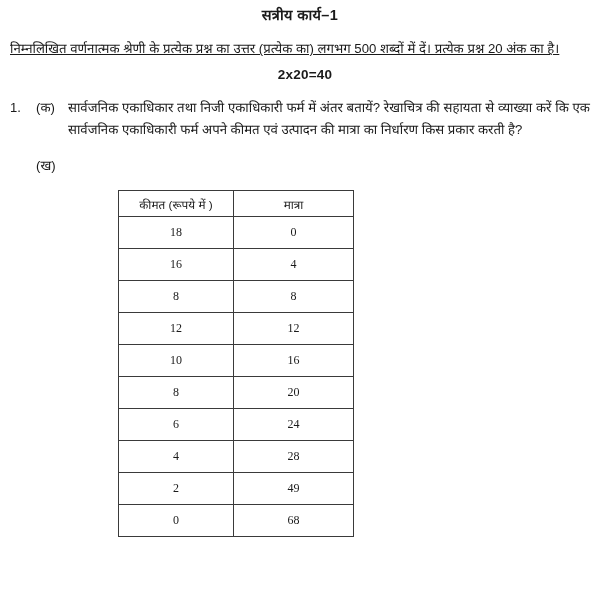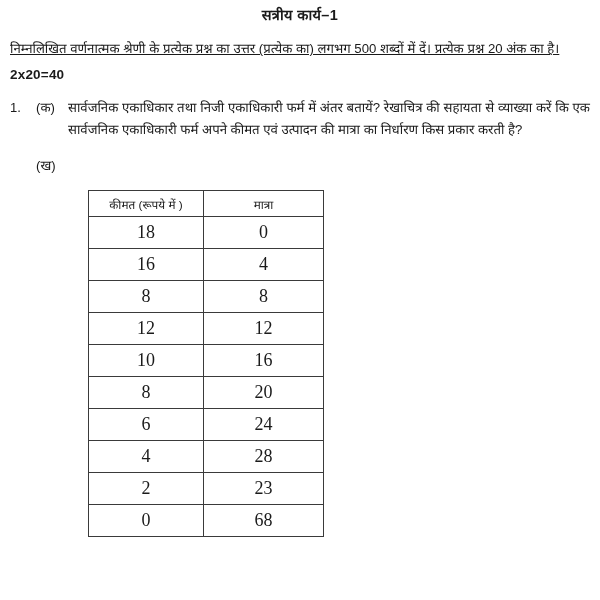--- a/index.html
+++ b/index.html
@@ -42,20 +42,21 @@
     text-justify: inter-word;
     text-decoration: underline;
   }
 
   .marks-line {
     margin: 7px 0 0 10px;
     font-weight: bold;
     font-size: 13.5px;
     line-height: 18px;
     letter-spacing: 0.2px;
+    text-align: center;
   }
 
   
   .question {
     position: relative;
     margin-top: 13px;
     min-height: 20px;
   }
 
   .q-number {
@@ -85,21 +86,21 @@
     text-justify: inter-word;
   }
 
   .question.sub-b {
     margin-top: 15px;
   }
 
   
   .table-wrap {
     margin-top: 15px;
-    padding-left: 88px;
+    padding-left: 118px;
   }
 
   table.demand-table {
     border-collapse: collapse;
     width: 235px;
     table-layout: fixed;
   }
 
   table.demand-table th,
   table.demand-table td {
@@ -115,21 +116,21 @@
   table.demand-table th {
     font-size: 11.8px;
     height: 25px;
   }
 
   table.demand-table col.c-price { width: 115px; }
   table.demand-table col.c-qty   { width: 120px; }
 
   table.demand-table td.num {
     font-family: "Liberation Serif", "DejaVu Serif", serif;
-    font-size: 18px;
+    font-size: 12px;
   }
 </style>
 </head>
 <body>
 
 <div class="page">
 
   <div class="doc-title">सत्रीय कार्य–1</div>
 
   <div class="intro-para">निम्नलिखित वर्णनात्मक श्रेणी के प्रत्येक प्रश्न का उत्तर (प्रत्येक का) लगभग 500 शब्दों में दें। प्रत्येक प्रश्न 20 अंक का है।</div>
@@ -186,21 +187,21 @@
         <tr>
           <td class="num">6</td>
           <td class="num">24</td>
         </tr>
         <tr>
           <td class="num">4</td>
           <td class="num">28</td>
         </tr>
         <tr>
           <td class="num">2</td>
-          <td class="num">23</td>
+          <td class="num">49</td>
         </tr>
         <tr>
           <td class="num">0</td>
           <td class="num">68</td>
         </tr>
       </tbody>
     </table>
   </div>
 
 </div>

